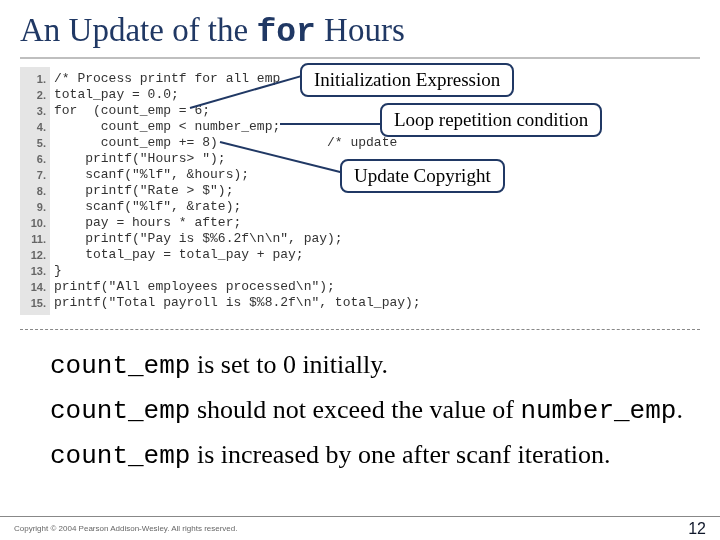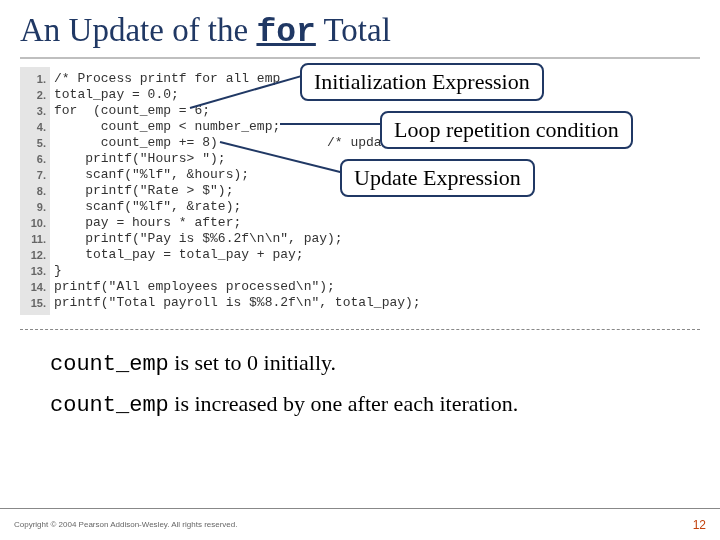--- a/index.html
+++ b/index.html
@@ -10,21 +10,21 @@
     font-family: Georgia, 'Times New Roman', serif;
     position: relative;
     overflow: hidden;
   }
   .slide-title {
     font-size: 33px;
     color: #203864;
     padding: 12px 16px 4px 20px;
     font-weight: normal;
   }
-  .slide-title .mono { font-family: 'Courier New', monospace; font-weight: bold; text-decoration: underline; }
+  .slide-title .mono { font-family: 'Courier New', monospace; font-weight: bold; }
   .title-rule {
     border: none;
     border-bottom: 2px solid #bfbfbf;
     margin: 2px 20px 8px 20px;
   }
   .code-area {
     position: relative;
     margin: 0 20px;
     height: 258px;
   }
@@ -49,66 +49,66 @@
     line-height: 16px;
     color: #333;
     white-space: pre;
   }
   .callout {
     position: absolute;
     background: #fff;
     border: 2px solid #203864;
     border-radius: 8px;
     padding: 4px 12px;
-    font-size: 22px;
+    font-size: 19px;
     color: #000;
     font-family: Georgia, serif;
     z-index: 5;
   }
   .tail-line {
     position: absolute;
     background: #203864;
     height: 2px;
     z-index: 1;
     transform-origin: left center;
   }
   .dashed-rule {
     border: none;
     border-top: 1px dashed #888;
     margin: 4px 20px;
   }
   .notes {
     padding: 8px 30px 0 50px;
   }
   .note-line {
-    font-size: 22px;
+    font-size: 26px;
     color: #000;
     margin: 8px 0 14px 0;
     font-family: Georgia, serif;
   }
   .note-line .mono { font-family: 'Courier New', monospace; }
   .footer {
     position: absolute;
     left: 0; right: 0; bottom: 0;
-    height: 32px;
+    height: 24px;
     border-top: 1px solid #888;
     display: flex;
     justify-content: space-between;
     align-items: center;
     padding: 0 14px;
     font-family: Arial, sans-serif;
   }
   .copyright { font-size: 8px; color: #666; }
-  .page-num { font-size: 12px; color: #c2410c; }
+  .page-num { font-size: 16px; color: #0f172a; }
 </style>
 </head>
 <body>
 
 <div class="slide-title">
-  <span>An Update of the </span><span class="mono">for</span><span> Total</span>
+  <span>An Update of the </span><span class="mono">for</span><span> Hours</span>
 </div>
 <hr class="title-rule">
 
 <div class="code-area">
   <div class="line-nums" style="white-space:pre;">1.
 2.
 3.
 4.
 5.
 6.
@@ -133,34 +133,37 @@
 <span>    pay = hours * after;</span>
 <span>    printf("Pay is $%6.2f\n\n", pay);</span>
 <span>    total_pay = total_pay + pay;</span>
 <span>}</span>
 <span>printf("All employees processed\n");</span>
 <span>printf("Total payroll is $%8.2f\n", total_pay);</span></pre>
 
   <div class="callout" style="left:280px; top:-4px;">Initialization Expression</div>
   <div class="tail-line" style="left:170px; top:40px; width:122px; transform:rotate(-16deg);"></div>
 
-  <div class="callout" style="left:360px; top:44px;">Loop repetition condition</div>
+  <div class="callout" style="left:360px; top:36px;">Loop repetition condition</div>
   <div class="tail-line" style="left:260px; top:56px; width:105px; transform:rotate(0deg);"></div>
 
-  <div class="callout" style="left:320px; top:92px;">Update Expression</div>
+  <div class="callout" style="left:320px; top:92px;">Update Copyright</div>
   <div class="tail-line" style="left:200px; top:74px; width:130px; transform:rotate(14deg);"></div>
 </div>
 
 <hr class="dashed-rule">
 
 <div class="notes">
   <p class="note-line">
     <span class="mono">count_emp</span><span> is set to 0 initially.</span>
   </p>
   <p class="note-line">
-    <span class="mono">count_emp</span><span> is increased by one after each iteration.</span>
+    <span class="mono">count_emp</span><span> should not exceed the value of </span><span class="mono">number_emp</span><span>.</span>
+  </p>
+  <p class="note-line">
+    <span class="mono">count_emp</span><span> is increased by one after scanf iteration.</span>
   </p>
 </div>
 
 <div class="footer">
   <span class="copyright">Copyright © 2004 Pearson Addison-Wesley. All rights reserved.</span>
   <span class="page-num">12</span>
 </div>
 
 </body></html>

